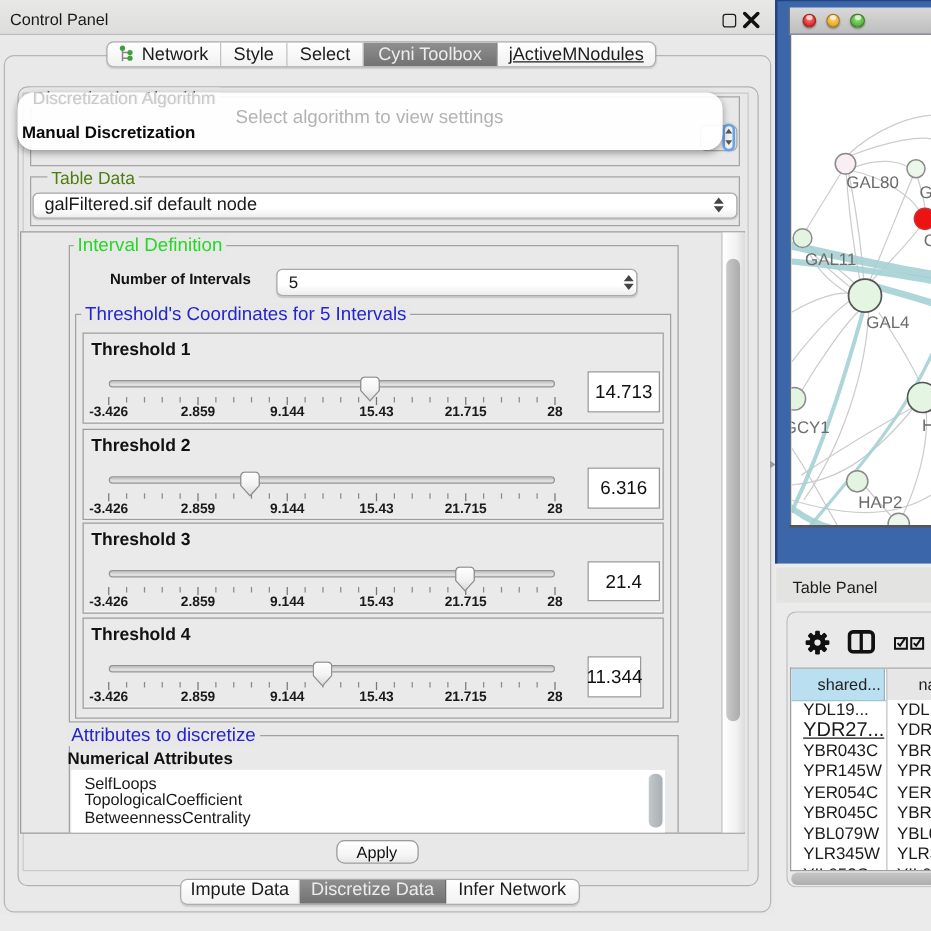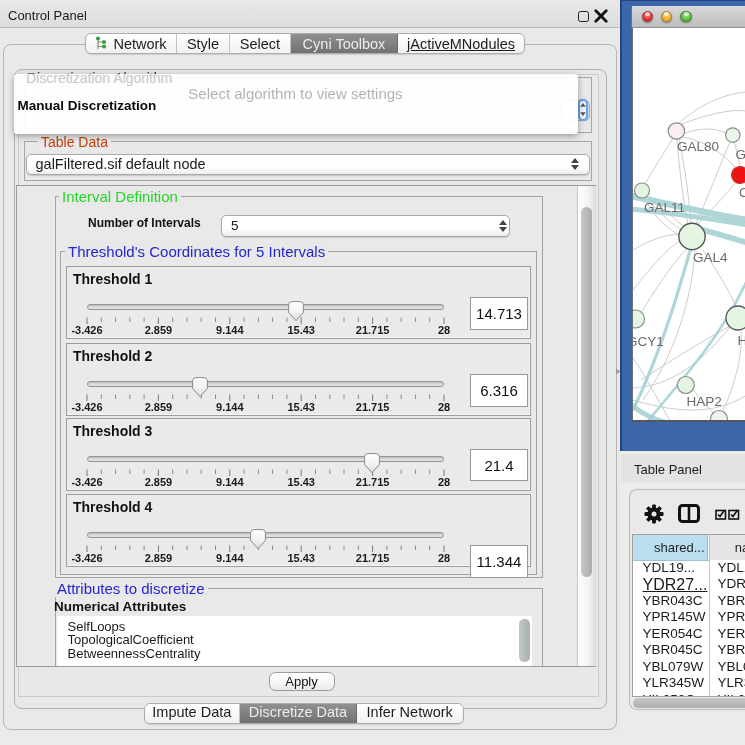--- a/index.html
+++ b/index.html
@@ -55,21 +55,21 @@
 <div class="abs" style="left:26px;top:70px;font-size:14px;color:#c9c9c9;z-index:60;clip-path:inset(3.5px 0 0 0);">Discretization Algorithm</div>
 <div class="abs" style="left:560px;top:100px;width:30px;height:21px;border-radius:5px;
 background:linear-gradient(#fdfdfd,#ededed);border:1px solid #a9a9a9;"></div>
 <div class="abs" style="left:577.5px;top:98.5px;width:10.5px;height:22.5px;border-radius:5.5px;
 background:#f2f2f2;border:2.5px solid #6ba3e2;box-shadow:0 0 2px rgba(91,155,224,0.8);"></div>
 <svg class="abs" style="left:578.5px;top:102px;" width="8" height="15" viewBox="0 0 8 15">
 <path d="M4 1 L6.8 4.8 H1.2 Z" fill="#555"></path>
     <path d="M4 14 L1.2 10.2 H6.8 Z" fill="#555"></path>
   </svg>
 <div class="tb" style="left:24px;top:141px;width:568px;height:40px;">
-    <div class="cap" style="left:13px;color:#c2410c;">Table Data</div>
+    <div class="cap" style="left:13px;color:#4d7c0f;">Table Data</div>
   </div>
 <div class="combo" style="left:26px;top:153.5px;width:564px;height:21.5px;font-size:14.5px;">
 <span style="margin-left:8.5px;">galFiltered.sif default node</span>
   </div>
 <div class="updn" style="left:571px;top:158px;"></div>
 <div class="abs" style="left:16px;top:185px;width:580px;height:482px;border:1px solid #9c9c9c;background:#e9e9e9;"></div>
 <div class="abs" style="left:577px;top:186px;width:18.5px;height:480px;background:linear-gradient(90deg,#ffffff,#f2f2f2 60%,#dcdcdc);border-left:1px solid #c6c6c6;"></div>
 <div class="abs" style="left:580.5px;top:207px;width:11px;height:370px;border-radius:5.5px;background:linear-gradient(90deg,#c9c9c9,#ababab);"></div>
 <div class="tb" style="left:55px;top:196px;width:487.5px;height:382px;border-color:#a2a2a2;">
     <div class="cap" style="left:3px;color:#25d825;font-size:15px;top:-9px;">Interval Definition</div>
@@ -269,37 +269,37 @@
     <svg class="abs" style="left:183.0px;top:33.5px;" width="16" height="21" viewBox="0 0 16 21">
 <path d="M3.9 0.6 h8.2 a3.3 3.3 0 0 1 3.3 3.3 v7.6 l-7.4 8.2 l-7.4 -8.2 v-7.6 a3.3 3.3 0 0 1 3.3 -3.3 z" fill="url(#thg4)" stroke="#8a8a8a" stroke-width="1"></path>
 <defs>
         <linearGradient id="thg4" x1="0" y1="0" x2="0" y2="1">
 <stop offset="0" stop-color="#ffffff"></stop>
           <stop offset="0.55" stop-color="#f2f2f2"></stop>
           <stop offset="1" stop-color="#d8d8d8"></stop>
         </linearGradient>
       </defs>
     </svg>
-    <div class="fld" style="left:403px;top:30px;width:58px;height:33px;margin-top:20px;">11.344</div>
+    <div class="fld" style="left:403px;top:30px;width:43px;height:33px;">11.344</div>
   </div>
 <div class="tb" style="left:55px;top:588px;width:487.5px;height:78px;border-color:#a2a2a2;border-bottom:none;">
     <div class="cap" style="left:-2px;color:#2525cd;font-size:15px;top:-9px;">Attributes to discretize</div>
   </div>
 <div class="abs" style="left:54px;top:599px;font-size:13.5px;font-weight:bold;color:#111;">Numerical Attributes</div>
 <div class="abs" style="left:56.5px;top:615.5px;width:475px;height:50.5px;background:#fff;overflow:hidden;">
 <div style="font-size:13px;color:#1a1a1a;padding:4px 0 0 11px;line-height:13.5px;">SelfLoops<br>TopologicalCoefficient<br>BetweennessCentrality<br></div>
   </div>
 <div class="abs" style="left:518.5px;top:619px;width:11px;height:43px;border-radius:5px;background:linear-gradient(90deg,#c4c8ca,#a8aeb2);"></div>
 <div class="abs" style="left:268.5px;top:671.5px;width:66px;height:19.5px;border:1.5px solid #9b9b9b;border-radius:6.5px;background:linear-gradient(#ffffff,#f6f6f6 60%,#e8e8e8);display:flex;align-items:center;justify-content:center;font-size:13px;color:#111;">Apply</div>
 <div class="seg" style="left:143.5px;top:703px;width:320px;height:21px;">
 <div style="width:96px;padding-bottom:2.5px;">Impute Data</div>
 <div class="on" style="width:117px;padding-bottom:2.5px;">Discretize Data</div>
 <div style="width:106px;padding-bottom:2.5px;">Infer Network</div>
 </div>
-<div class="abs" style="left:13.5px;top:73.5px;width:564.5px;height:60px;border-radius:3px;
+<div class="abs" style="left:13.5px;top:73.5px;width:564.5px;height:46px;border-radius:13px;
 background:rgba(255,255,255,0.92);box-shadow:0 2px 6px rgba(0,0,0,0.35);z-index:50;">
 <div style="position:absolute;left:0;top:11.5px;width:564px;text-align:center;font-size:15px;color:#b3b3b3;">Select algorithm to view settings</div>
 <div style="position:absolute;left:4px;top:24px;font-size:13.5px;font-weight:bold;color:#0a0a0a;">Manual Discretization</div>
 </div>
 <svg class="abs" style="left:615px;top:368px;" width="6" height="7" viewBox="0 0 6 7">
 <path d="M1 6.5 L1 0.5 L5.5 3.5 Z" fill="#9a9a9a"></path>
   </svg>
 <div class="abs" style="left:620px;top:0;width:125px;height:451px;background:#3c66aa;border-left:2.5px solid #24457c;border-top:1px solid #24457c;"></div>
 <div class="abs" style="left:631px;top:6px;width:114px;height:22px;background:linear-gradient(#d9d9d9,#bdbdbd);border-bottom:1px solid #8e8e8e;border-left:1px solid #6f6f6f;"></div>
 <div class="abs" style="left:641.5px;top:10.7px;width:11.6px;height:11.6px;border-radius:50%;

